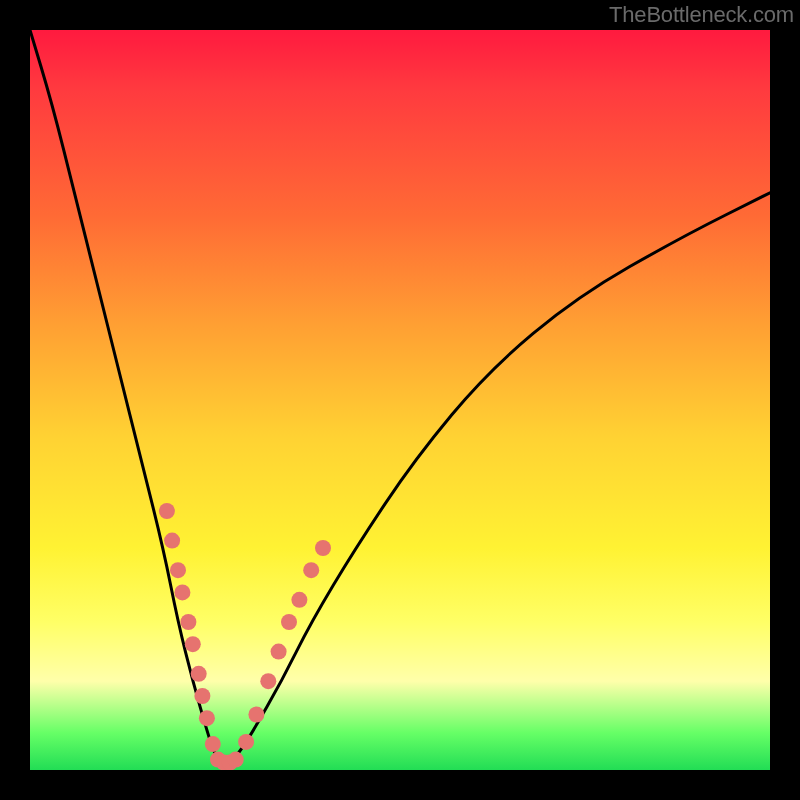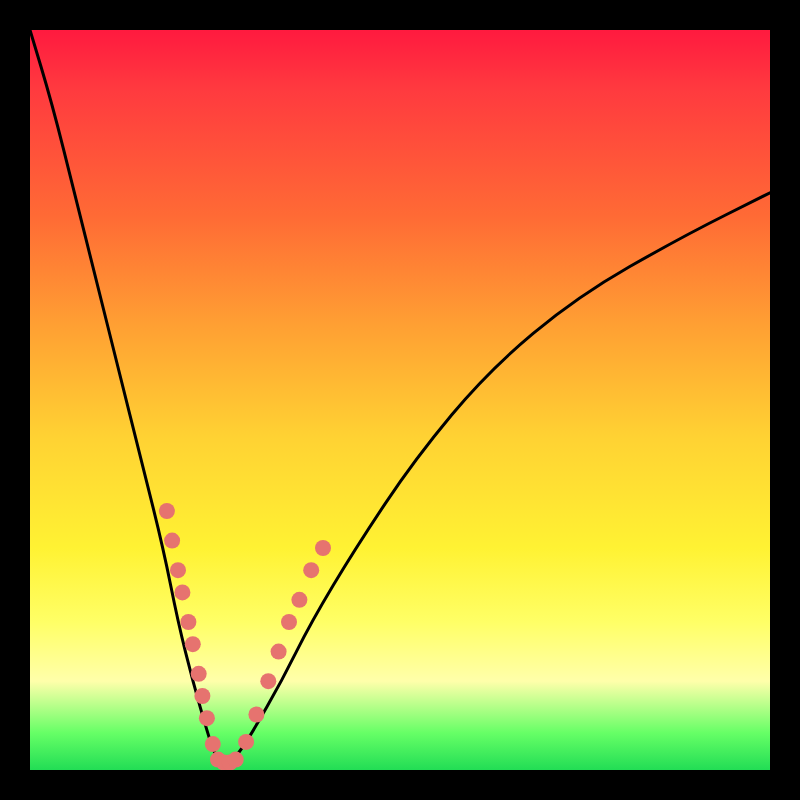--- a/index.html
+++ b/index.html
@@ -81,13 +81,14 @@
           <circle cx="226.4" cy="684.5" r="8" fill="#e6736f"></circle>
           <circle cx="238.3" cy="651.2" r="8" fill="#e6736f"></circle>
           <circle cx="248.6" cy="621.6" r="8" fill="#e6736f"></circle>
           <circle cx="259.0" cy="592.0" r="8" fill="#e6736f"></circle>
           <circle cx="269.4" cy="569.8" r="8" fill="#e6736f"></circle>
           <circle cx="281.2" cy="540.2" r="8" fill="#e6736f"></circle>
           <circle cx="293.0" cy="518.0" r="8" fill="#e6736f"></circle>
         </g>
     </svg>
   </div>
+  <div class="attribution">TheBottleneck.com</div>
 </div>
 
 </body></html>

